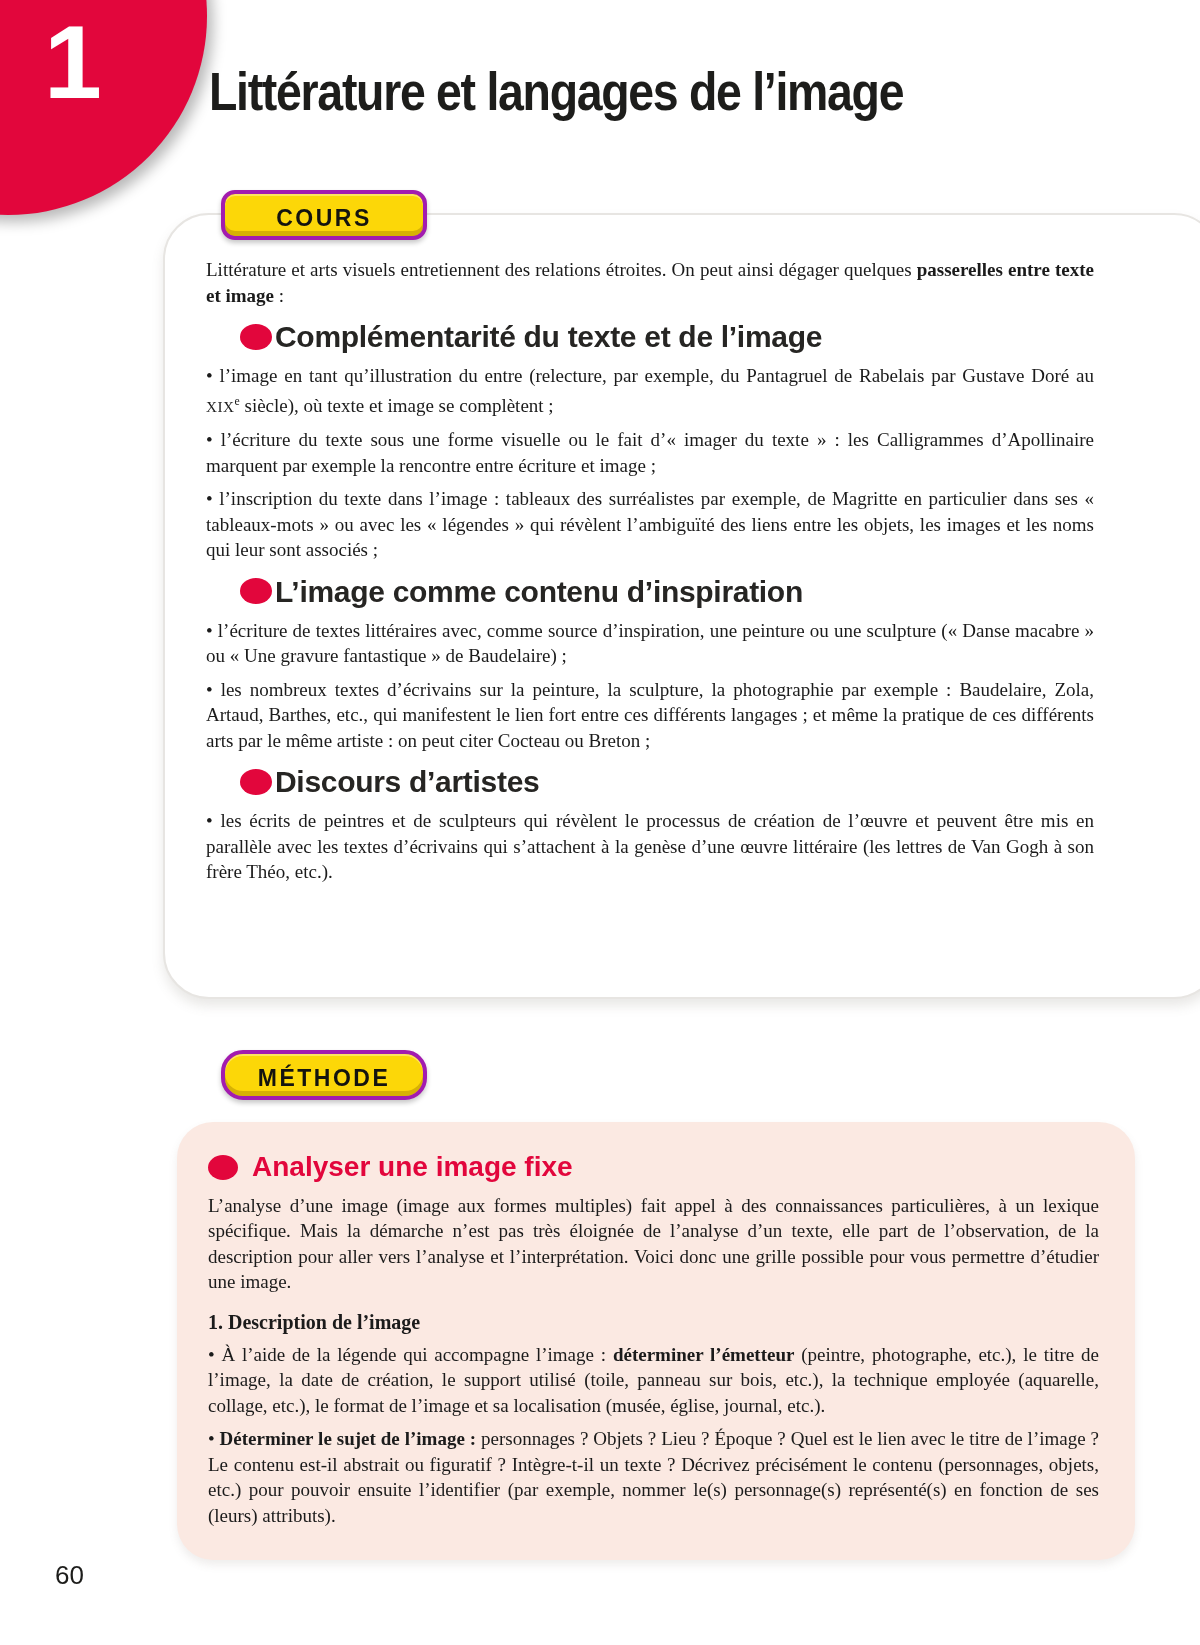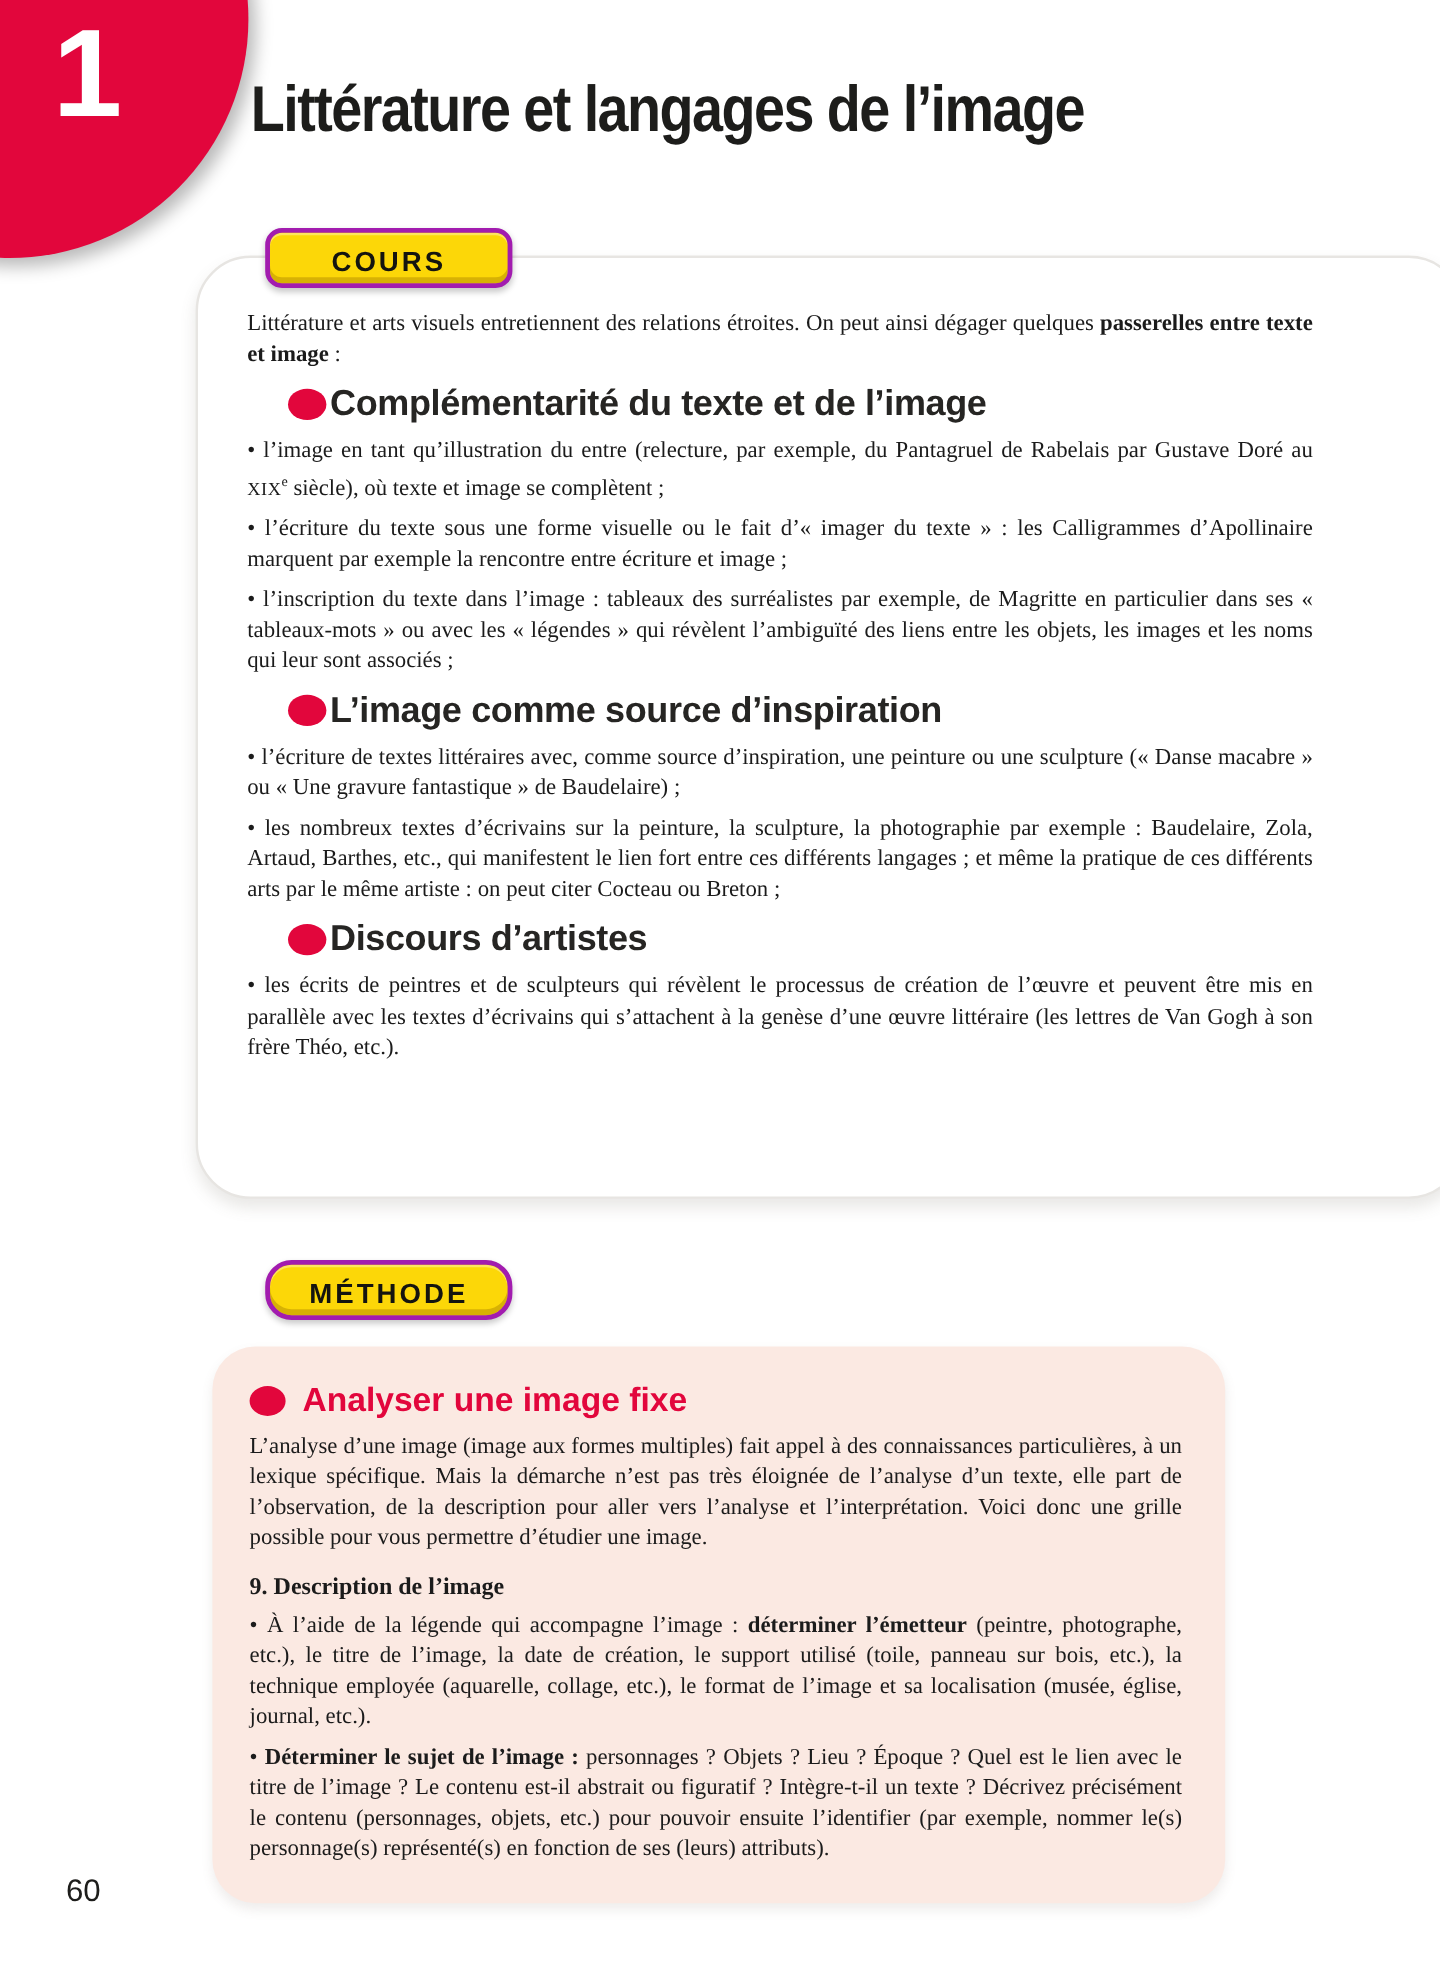--- a/index.html
+++ b/index.html
@@ -84,21 +84,21 @@
     border:2px solid #e7e5e2;
     border-radius:46px;
     padding:42px 124px 24px 41px;
     box-shadow:0 7px 12px rgba(120,110,100,.16);
     z-index:1;
   }
   
   .methode-box{
     position:absolute;
     left:177px; top:1122px;
-    width:844px;
+    width:958px;
     min-height:428px;
     background:var(--pink);
     border-radius:36px;
     padding:30px 36px 24px 31px;
     box-shadow:0 5px 9px rgba(120,110,100,.12);
     z-index:1;
   }
   .body-text{
     font-size:19px;
     line-height:25.5px;
@@ -174,41 +174,41 @@
     <div>
         <h3 class="section-heading">
           <span class="dot"></span>
           <span>Complémentarité du texte et de l’image</span>
         </h3>
         <p class="body-text bullet"><span>l’image en tant qu’illustration du entre (relecture, par exemple, du </span><span class="st-i">Pantagruel</span><span> de Rabelais par Gustave Doré au </span><span class="st-sc">XIX</span><span class="st-sup">e</span><span> siècle), où texte et image se complètent ;</span></p>
         <p class="body-text bullet"><span>l’écriture du texte sous une forme visuelle ou le fait d’« imager du texte » : les </span><span class="st-i">Calligrammes</span><span> d’Apollinaire marquent par exemple la rencontre entre écriture et image ;</span></p>
         <p class="body-text bullet"><span>l’inscription du texte dans l’image : tableaux des surréalistes par exemple, de Magritte en particulier dans ses « tableaux-mots » ou avec les « légendes » qui révèlent l’ambiguïté des liens entre les objets, les images et les noms qui leur sont associés ;</span></p>
         <h3 class="section-heading">
           <span class="dot"></span>
-          <span>L’image comme source d’inspiration</span>
+          <span>L’image comme contenu d’inspiration</span>
         </h3>
         <p class="body-text bullet"><span>l’écriture de textes littéraires avec, comme source d’inspiration, une peinture ou une sculpture (« Danse macabre » ou « Une gravure fantastique » de Baudelaire) ;</span></p>
         <p class="body-text bullet"><span>les nombreux textes d’écrivains sur la peinture, la sculpture, la photographie par exemple : Baudelaire, Zola, Artaud, Barthes, etc., qui manifestent le lien fort entre ces différents langages ; et même la pratique de ces différents arts par le même artiste : on peut citer Cocteau ou Breton ;</span></p>
         <h3 class="section-heading">
           <span class="dot"></span>
           <span>Discours d’artistes</span>
         </h3>
         <p class="body-text bullet"><span>les écrits de peintres et de sculpteurs qui révèlent le processus de création de l’œuvre et peuvent être mis en parallèle avec les textes d’écrivains qui s’attachent à la genèse d’une œuvre littéraire (les lettres de Van Gogh à son frère Théo, etc.).</span></p>
       </div>
   </section>
 
   <div class="badge badge-methode">MÉTHODE</div>
 
   <section class="methode-box">
     <h2 class="methode-heading">
       <span class="dot"></span>
       <span>Analyser une image fixe</span>
     </h2>
     <p class="body-text"><span>L’analyse d’une image (image aux formes multiples) fait appel à des connaissances particulières, à un lexique spécifique. Mais la démarche n’est pas très éloignée de l’analyse d’un texte, elle part de l’observation, de la description pour aller vers l’analyse et l’interprétation. Voici donc une grille possible pour vous permettre d’étudier une image.</span></p>
-    <h4 class="subheading">9. Description de l’image</h4>
+    <h4 class="subheading">1. Description de l’image</h4>
     <div>
         <p class="body-text bullet"><span>À l’aide de la légende qui accompagne l’image : </span><span class="st-b">déterminer l’émetteur</span><span> (peintre, photographe, etc.), le titre de l’image, la date de création, le support utilisé (toile, panneau sur bois, etc.), la technique employée (aquarelle, collage, etc.), le format de l’image et sa localisation (musée, église, journal, etc.).</span></p>
         <p class="body-text bullet"><span class="st-b">Déterminer le sujet de l’image :</span><span> personnages ? Objets ? Lieu ? Époque ? Quel est le lien avec le titre de l’image ? Le contenu est-il abstrait ou figuratif ? Intègre-t-il un texte ? Décrivez précisément le contenu (personnages, objets, etc.) pour pouvoir ensuite l’identifier (par exemple, nommer le(s) personnage(s) représenté(s) en fonction de ses (leurs) attributs).</span></p>
       </div>
   </section>
 
   <div class="page-number">60</div>
 
 </div>
 

